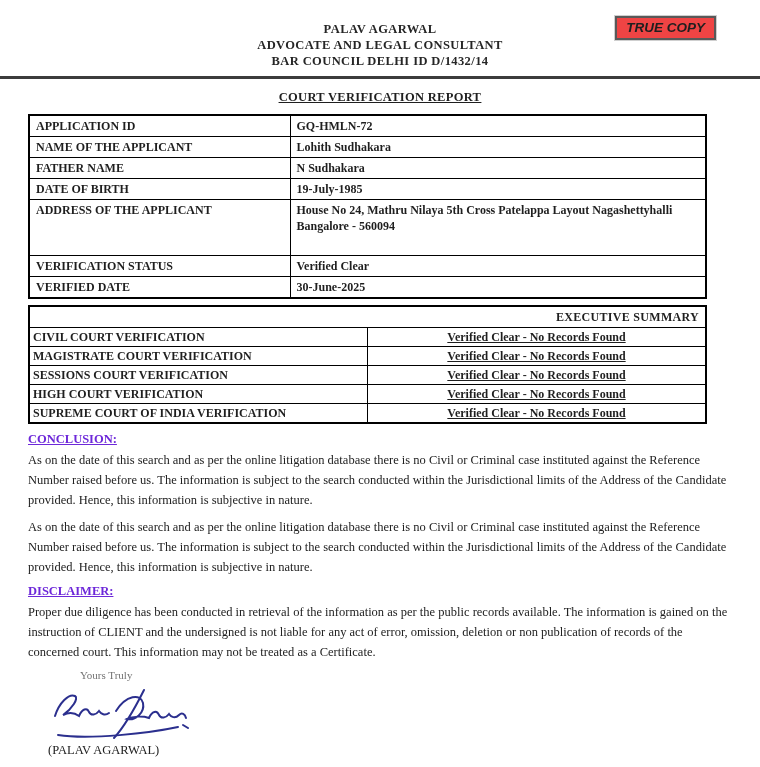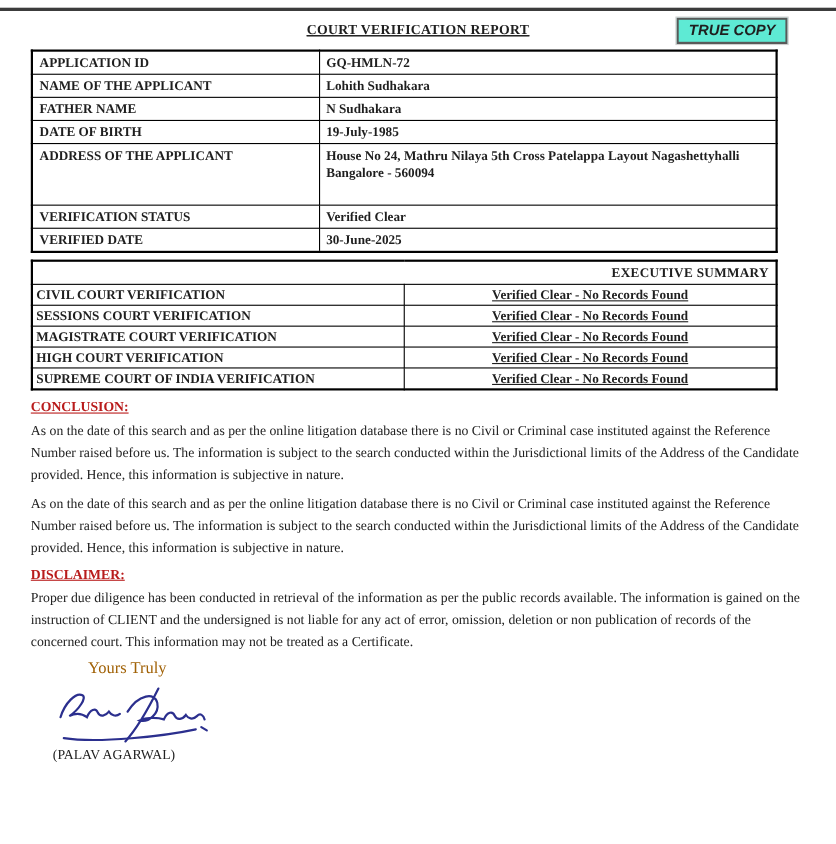--- a/index.html
+++ b/index.html
@@ -17,21 +17,21 @@
   .header div {
     font-weight:bold; font-size:12.5px; line-height:16px;
     letter-spacing:0.4px; color:#262626;
   }
   .stamp {
     position:absolute; top:16px; right:44px;
     border:2px solid #595959; outline:1px solid #cfcfcf;
     padding:2px 9px 3px 9px;
     font-family:"Liberation Sans","DejaVu Sans",sans-serif;
     font-weight:bold; font-style:italic; font-size:13.5px; color:#1f1f1f;
-    background:#5eead4;
+    background:#ef4444;
   }
   .rule { height:3px; background:#3c3c3c; margin-top:7px; }
   .title { text-align:center; margin:8px 0 9px 0;text-decoration:underline; }
   .title span {
     font-weight:bold; font-size:12.5px; letter-spacing:0.3px;
     text-decoration:underline; color:#1f1f1f;
   }
   
   table {
     border-collapse:collapse;
@@ -49,33 +49,38 @@
   .row-tall td { height:56px; vertical-align:top; }
   .summary-table { margin-top:6px; }
   .summary-table th { text-align:right; letter-spacing:0.3px; }
   .summary-table td { padding:1px 3px; }
   .summary-table .val { text-align:center;text-decoration:underline; }
   
   .sections { padding:8px 25px 0 28px; }
   .section { margin-bottom:7px; }
   .section-heading {
     font-weight:bold; font-size:12.5px; line-height:15px;
-    text-decoration:underline; color:#b91c1c; margin-bottom:3px;
+    text-decoration:underline; color:#6d28d9; margin-bottom:3px;
   }
   .section-body { font-size:12.5px; line-height:20px; color:#212121; }
   
-  .closing { margin:6px 0 0 80px; font-size:15px; color:#a16207; }
+  .closing { margin:6px 0 0 80px; font-size:11px; color:#737373; }
   .signature-wrap { margin:2px 0 0 48px; height:60px; }
   .sig-name { margin-left:48px; font-size:12.5px; color:#212121; }
 </style>
 </head>
 <body>
 
 <div class="page">
 
+  <div class="header">
+    <div>PALAV AGARWAL</div>
+    <div>ADVOCATE AND LEGAL CONSULTANT</div>
+    <div>BAR COUNCIL DELHI ID D/1432/14</div>
+  </div>
 
   <div class="stamp">TRUE COPY</div>
 
   <div class="rule"></div>
 
   <div class="title">
     <span>COURT VERIFICATION REPORT</span>
   </div>
 
   <table class="applicant-table">
@@ -114,25 +119,25 @@
   <table class="summary-table">
     <tbody>
       <tr>
         <th colspan="2">EXECUTIVE SUMMARY</th>
       </tr>
       <tr>
         <td class="col-label">CIVIL COURT VERIFICATION</td>
         <td class="val">Verified Clear - No Records Found</td>
       </tr>
       <tr>
-        <td class="col-label">SESSIONS COURT VERIFICATION</td>
+        <td class="col-label">MAGISTRATE COURT VERIFICATION</td>
         <td class="val">Verified Clear - No Records Found</td>
       </tr>
       <tr>
-        <td class="col-label">MAGISTRATE COURT VERIFICATION</td>
+        <td class="col-label">SESSIONS COURT VERIFICATION</td>
         <td class="val">Verified Clear - No Records Found</td>
       </tr>
       <tr>
         <td class="col-label">HIGH COURT VERIFICATION</td>
         <td class="val">Verified Clear - No Records Found</td>
       </tr>
       <tr>
         <td class="col-label">SUPREME COURT OF INDIA VERIFICATION</td>
         <td class="val">Verified Clear - No Records Found</td>
       </tr>

